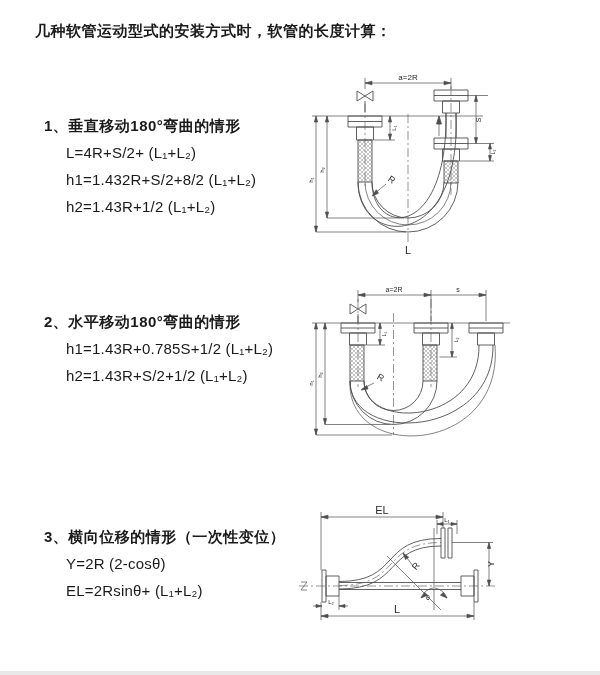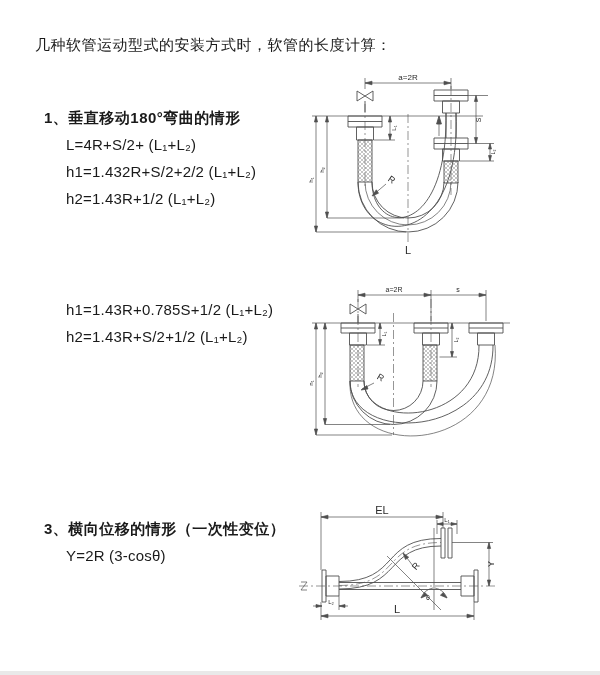--- a/index.html
+++ b/index.html
@@ -2,58 +2,60 @@
 <html><head>
 <meta charset="utf-8">
 <style>
   html,body{margin:0;padding:0}
   body{
     width:600px;height:675px;position:relative;overflow:hidden;
     background:#ffffff;color:#1a1a1a;
     font-family:"Liberation Sans","DejaVu Sans",sans-serif;
   }
   .page-title{
-    position:absolute;left:35px;top:36px;
-    font-size:15px;font-weight:400;letter-spacing:.5px;
+    position:absolute;left:35px;top:22px;
+    font-size:15px;font-weight:700;letter-spacing:.5px;
   }
   .section{position:absolute;left:44px;width:270px}
   .sec1{top:105px}
   .sec2{top:301px}
   .sec3{top:516px}
-  .sec-heading{font-size:15px;font-weight:700;letter-spacing:.5px;margin:4px 0 9px 0;line-height:18px}
+  .sec-heading{font-size:15px;font-weight:700;letter-spacing:.5px;margin:12px 0 9px 0;line-height:18px}
   .formula{font-size:15px;font-weight:400;letter-spacing:.2px;margin:0 16px 10px 22px;line-height:17px;white-space:nowrap}
   .diagram{position:absolute}
   .diag1{left:308px;top:70px}
   .diag2{left:310px;top:283px}
   .diag3{left:291px;top:500px}
   svg{display:block}
   svg line, svg path, svg rect, svg polyline{vector-effect:non-scaling-stroke}
   svg text{fill:#2a2a2a;font-family:"Liberation Sans","DejaVu Sans",sans-serif}
   .bottom-edge{position:absolute;left:0;right:0;bottom:0;height:4px;background:#e9e9e9}
 </style>
 </head>
 <body>
 
 <div class="page-title">几种软管运动型式的安装方式时，软管的长度计算：</div>
 
 <div class="section sec1">
   <div class="sec-heading">1、垂直移动180°弯曲的情形</div>
   <div class="formula">L=4R+S/2+ (L₁+L₂)</div>
-  <div class="formula">h1=1.432R+S/2+2/2 (L₁+L₂)</div>
+  <div class="formula">h1=1.432R+S/2+8/2 (L₁+L₂)</div>
   <div class="formula">h2=1.43R+1/2 (L₁+L₂)</div>
 </div>
 
 <div class="section sec2">
+  <div class="sec-heading">2、水平移动180°弯曲的情形</div>
   <div class="formula">h1=1.43R+0.785S+1/2 (L₁+L₂)</div>
   <div class="formula">h2=1.43R+S/2+1/2 (L₁+L₂)</div>
 </div>
 
 <div class="section sec3">
   <div class="sec-heading">3、横向位移的情形（一次性变位）</div>
-  <div class="formula">Y=2R (3-cosθ)</div>
+  <div class="formula">Y=2R (2-cosθ)</div>
+  <div class="formula">EL=2Rsinθ+ (L₁+L₂)</div>
 </div>
 
 <div class="diagram diag1">
 <svg width="285" height="190" viewBox="0 0 285 190" stroke="#4f4f4f" stroke-width="0.9" fill="none">
   <defs>
     <pattern id="hatchA" width="4" height="4" patternUnits="userSpaceOnUse">
       <path d="M0,4 L4,0 M0,0 L4,4" stroke="#8a8a8a" stroke-width="0.5"></path>
     </pattern>
   </defs>
 

